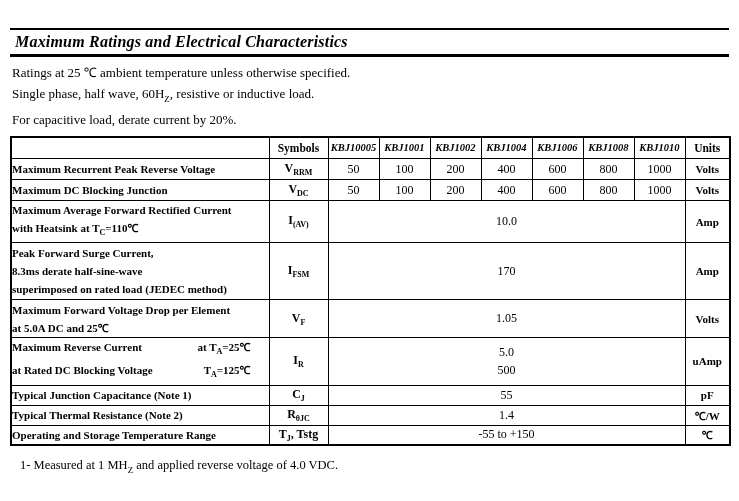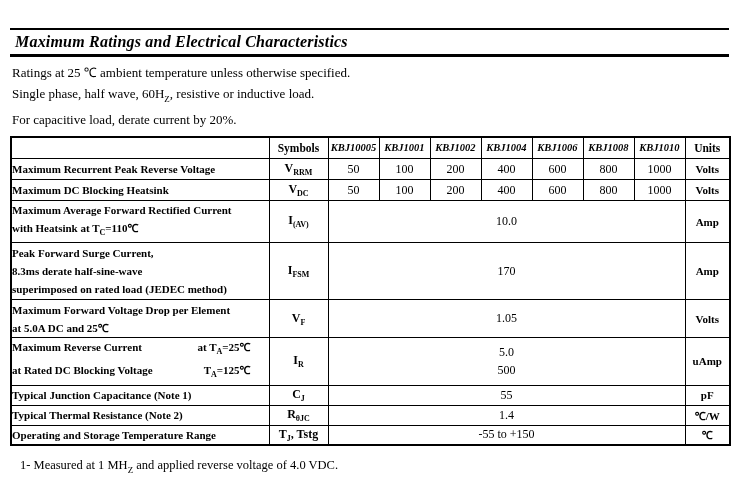--- a/index.html
+++ b/index.html
@@ -136,21 +136,21 @@
         <td class="num">100</td>
         <td class="num">200</td>
         <td class="num">400</td>
         <td class="num">600</td>
         <td class="num">800</td>
         <td class="num">1000</td>
         <td class="unit">Volts</td>
       </tr>
       <tr class="h-1ln">
         <td class="desc">
-            <span class="dl"><span>Maximum DC Blocking Heatsink</span></span>
+            <span class="dl"><span>Maximum DC Blocking Junction</span></span>
           </td>
         <td class="sym"><span>V</span><sub class="sy">DC</sub></td>
         <td class="num">50</td>
         <td class="num">100</td>
         <td class="num">200</td>
         <td class="num">400</td>
         <td class="num">600</td>
         <td class="num">800</td>
         <td class="num">1000</td>
         <td class="unit">Volts</td>

